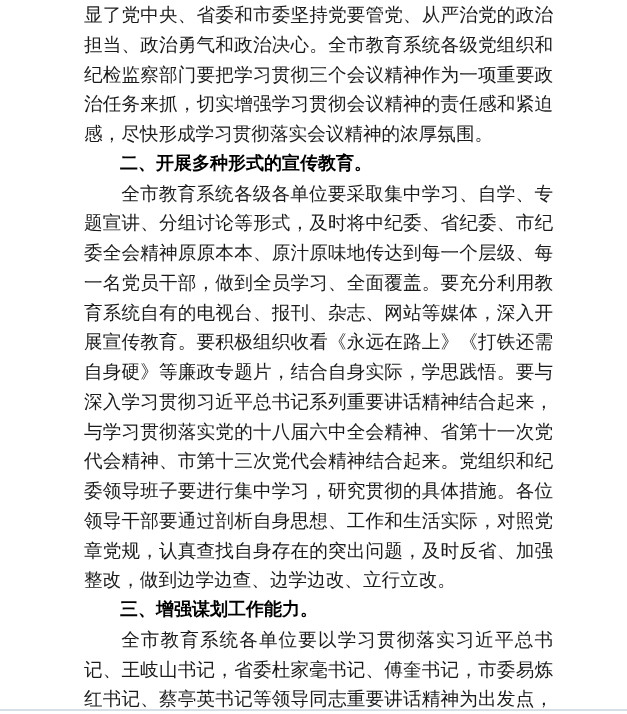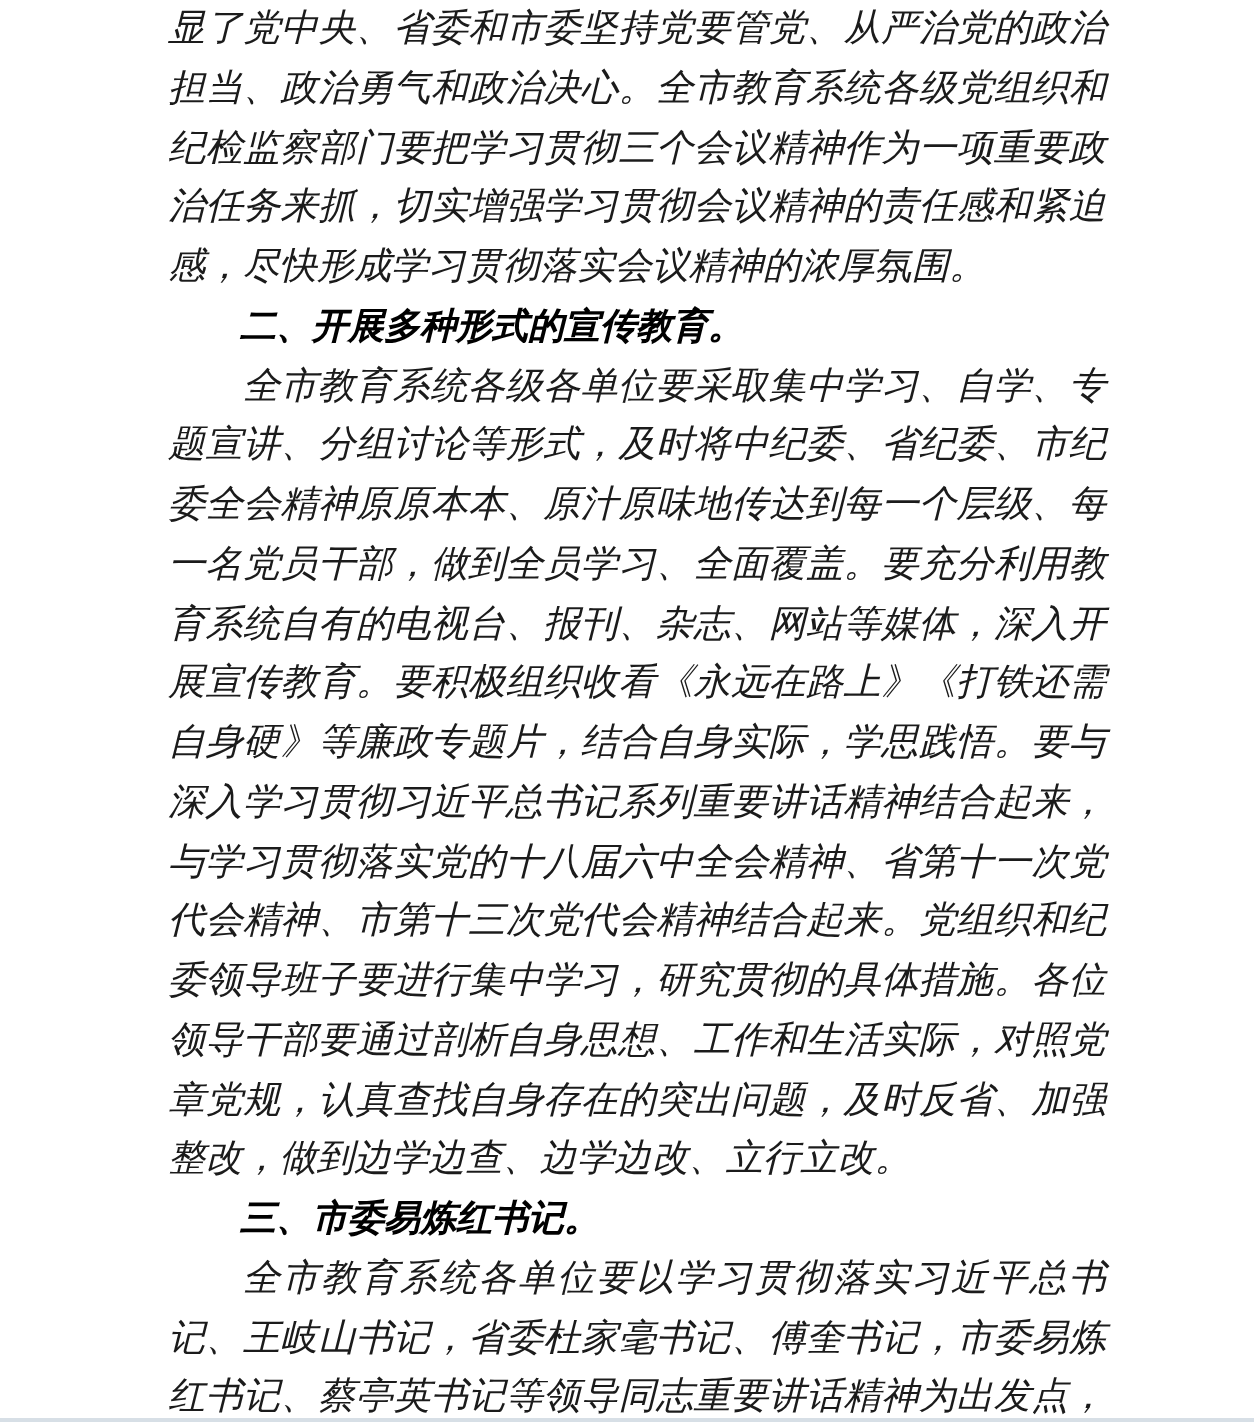--- a/index.html
+++ b/index.html
@@ -14,21 +14,20 @@
     position: relative;
     font-family: "Liberation Serif", "DejaVu Serif", serif;
   }
   .page {
     position: absolute;
     left: 0;
     top: 0;
     width: 580px;
     height: 714px;
     background: #ffffff;
-    font-style: italic;
   }
   .text-column {
     position: absolute;
     left: 84px;
     top: 0;
     width: 469px;
     font-size: 18.6px;
     line-height: 29.75px;
     color: #1b1b1b;
     text-align: justify;
@@ -64,17 +63,17 @@
   }
 </style>
 </head>
 <body>
 
 <div class="page">
   <div class="text-column">
     <p class="para">显了党中央、省委和市委坚持党要管党、从严治党的政治担当、政治勇气和政治决心。全市教育系统各级党组织和纪检监察部门要把学习贯彻三个会议精神作为一项重要政治任务来抓，切实增强学习贯彻会议精神的责任感和紧迫感，尽快形成学习贯彻落实会议精神的浓厚氛围。</p>
     <p class="heading">二、开展多种形式的宣传教育。</p>
     <p class="para indented">全市教育系统各级各单位要采取集中学习、自学、专题宣讲、分组讨论等形式，及时将中纪委、省纪委、市纪委全会精神原原本本、原汁原味地传达到每一个层级、每一名党员干部，做到全员学习、全面覆盖。要充分利用教育系统自有的电视台、报刊、杂志、网站等媒体，深入开展宣传教育。要积极组织收看《永远在路上》《打铁还需自身硬》等廉政专题片，结合自身实际，学思践悟。要与深入学习贯彻习近平总书记系列重要讲话精神结合起来，与学习贯彻落实党的十八届六中全会精神、省第十一次党代会精神、市第十三次党代会精神结合起来。党组织和纪委领导班子要进行集中学习，研究贯彻的具体措施。各位领导干部要通过剖析自身思想、工作和生活实际，对照党章党规，认真查找自身存在的突出问题，及时反省、加强整改，做到边学边查、边学边改、立行立改。</p>
-    <p class="heading">三、市委易炼红书记。</p>
+    <p class="heading">三、增强谋划工作能力。</p>
     <p class="para indented">全市教育系统各单位要以学习贯彻落实习近平总书记、王岐山书记，省委杜家毫书记、傅奎书记，市委易炼红书记、蔡亭英书记等领导同志重要讲话精神为出发点，充分</p>
   </div>
   <div class="bottom-divider"></div>
 </div>
 
 </body></html>

